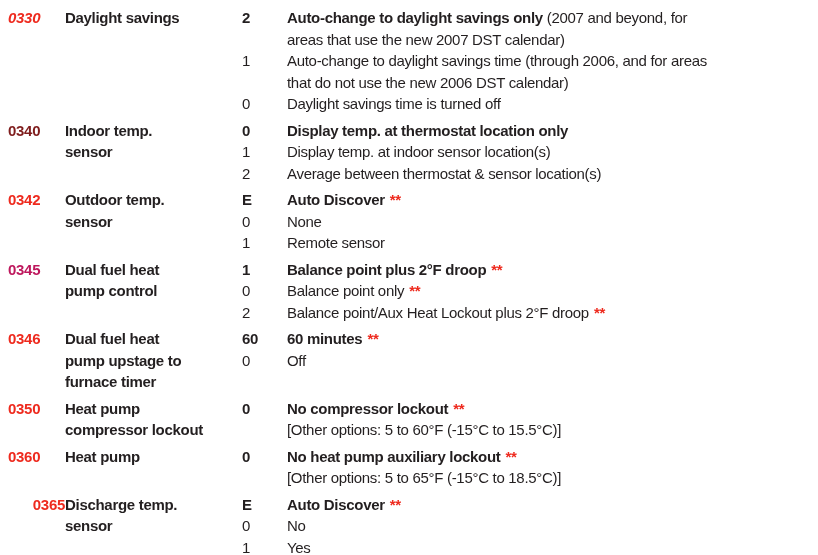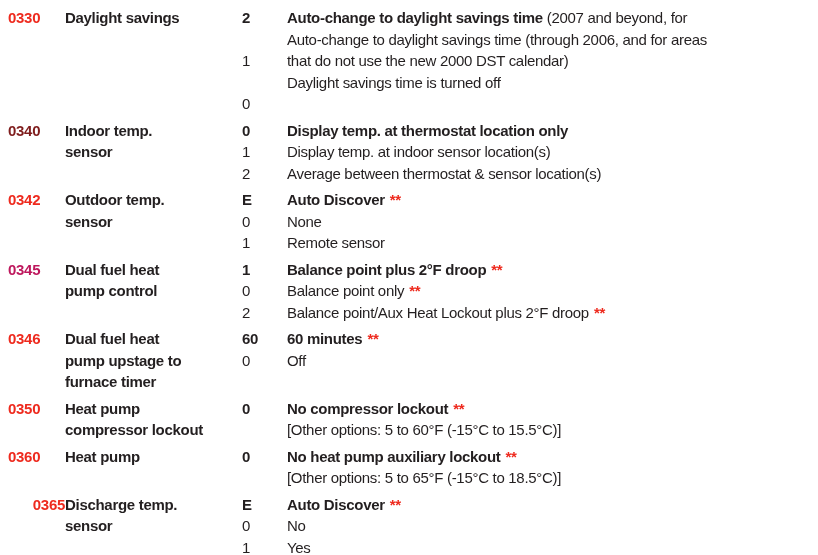--- a/index.html
+++ b/index.html
@@ -20,36 +20,37 @@
   .vbold{font-weight:bold;}
   .seg-b{font-weight:bold;}
   .seg-red{font-weight:bold;margin-left:5px;}
 </style>
 </head>
 <body>
 
 <main>
   <section class="block">
     <div class="col-code">
-        <div class="line" style="color: rgb(238, 42, 30);">0330</div>
+        <div class="line" style="color: rgb(238, 42, 30); font-style: italic;">0330</div>
       </div>
     <div class="col-label">
         <div class="line">Daylight savings</div>
       </div>
     <div class="col-value">
         <div class="line vbold">2</div>
         <div class="line"></div>
         <div class="line">1</div>
         <div class="line"></div>
         <div class="line">0</div>
       </div>
     <div class="col-desc">
-        <div class="line"><span class="seg-b">Auto-change to daylight savings time</span><span> (2007 and beyond, for</span></div>
+        <div class="line"><span class="seg-b">Auto-change to daylight savings only</span><span> (2007 and beyond, for</span></div>
+        <div class="line"><span>areas that use the new 2007 DST calendar)</span></div>
         <div class="line"><span>Auto-change to daylight savings time (through 2006, and for areas</span></div>
-        <div class="line"><span>that do not use the new 2000 DST calendar)</span></div>
+        <div class="line"><span>that do not use the new 2006 DST calendar)</span></div>
         <div class="line"><span>Daylight savings time is turned off</span></div>
       </div>
   </section>
 
   <section class="block">
     <div class="col-code">
         <div class="line" style="color: #7f1d1d;">0340</div>
       </div>
     <div class="col-label">
         <div class="line">Indoor temp.</div>

